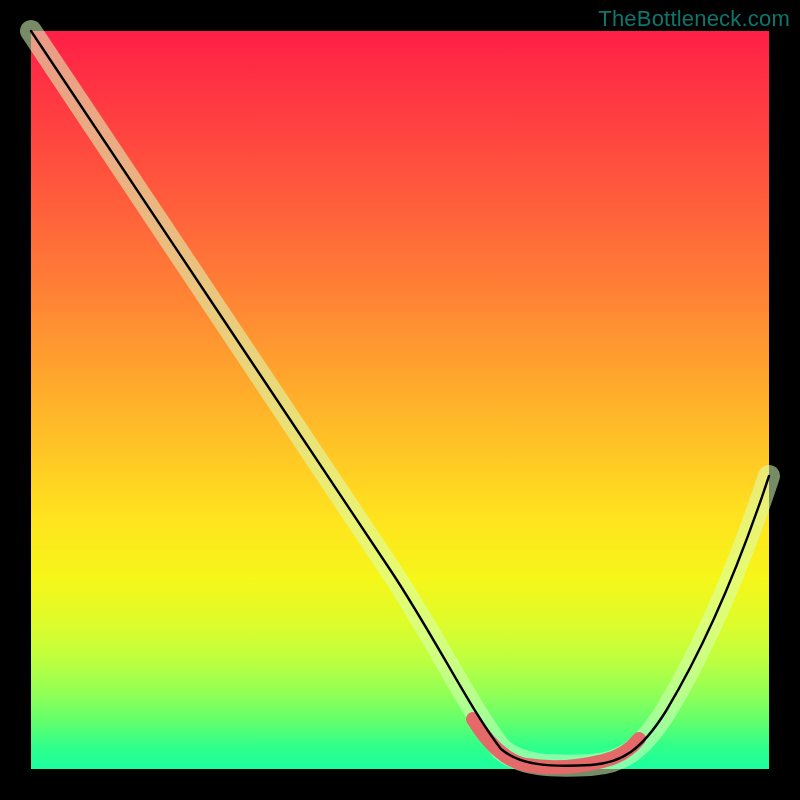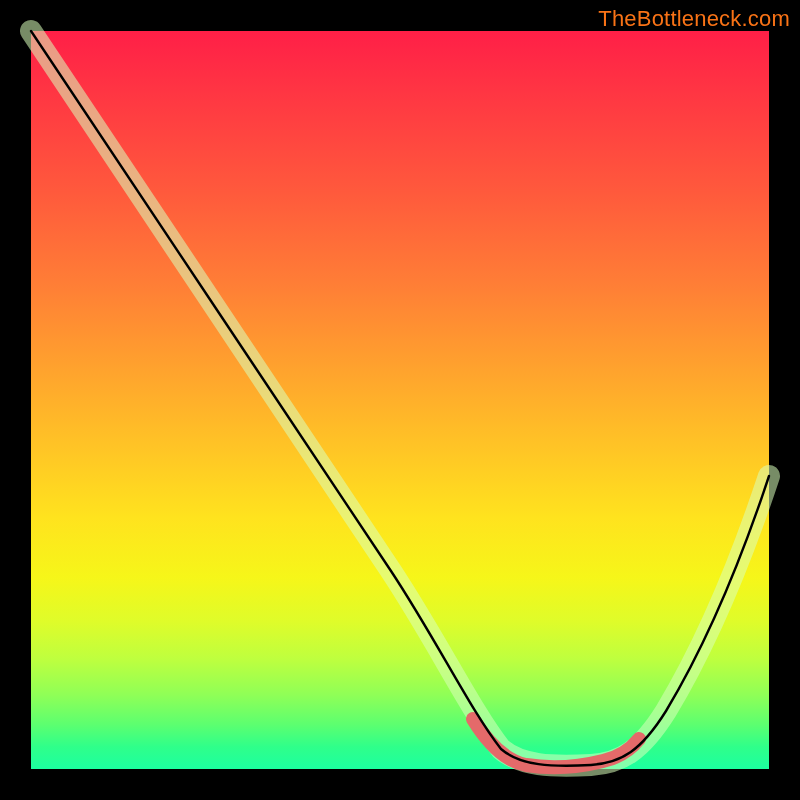--- a/index.html
+++ b/index.html
@@ -38,21 +38,21 @@
       #8fff57 90%,
       #5cff70 94%,
       #2fff8a 97%,
       #1cffa0 100%
     );
   }
   .watermark {
     position: absolute;
     top: 6px;
     right: 10px;
-    color: #f97316;
+    color: #0f766e;
     font-size: 22px;
     letter-spacing: 0.2px;
     user-select: none;
   }
   svg.curve {
     position: absolute;
     left: 0;
     top: 0;
     width: 738px;
     height: 738px;

